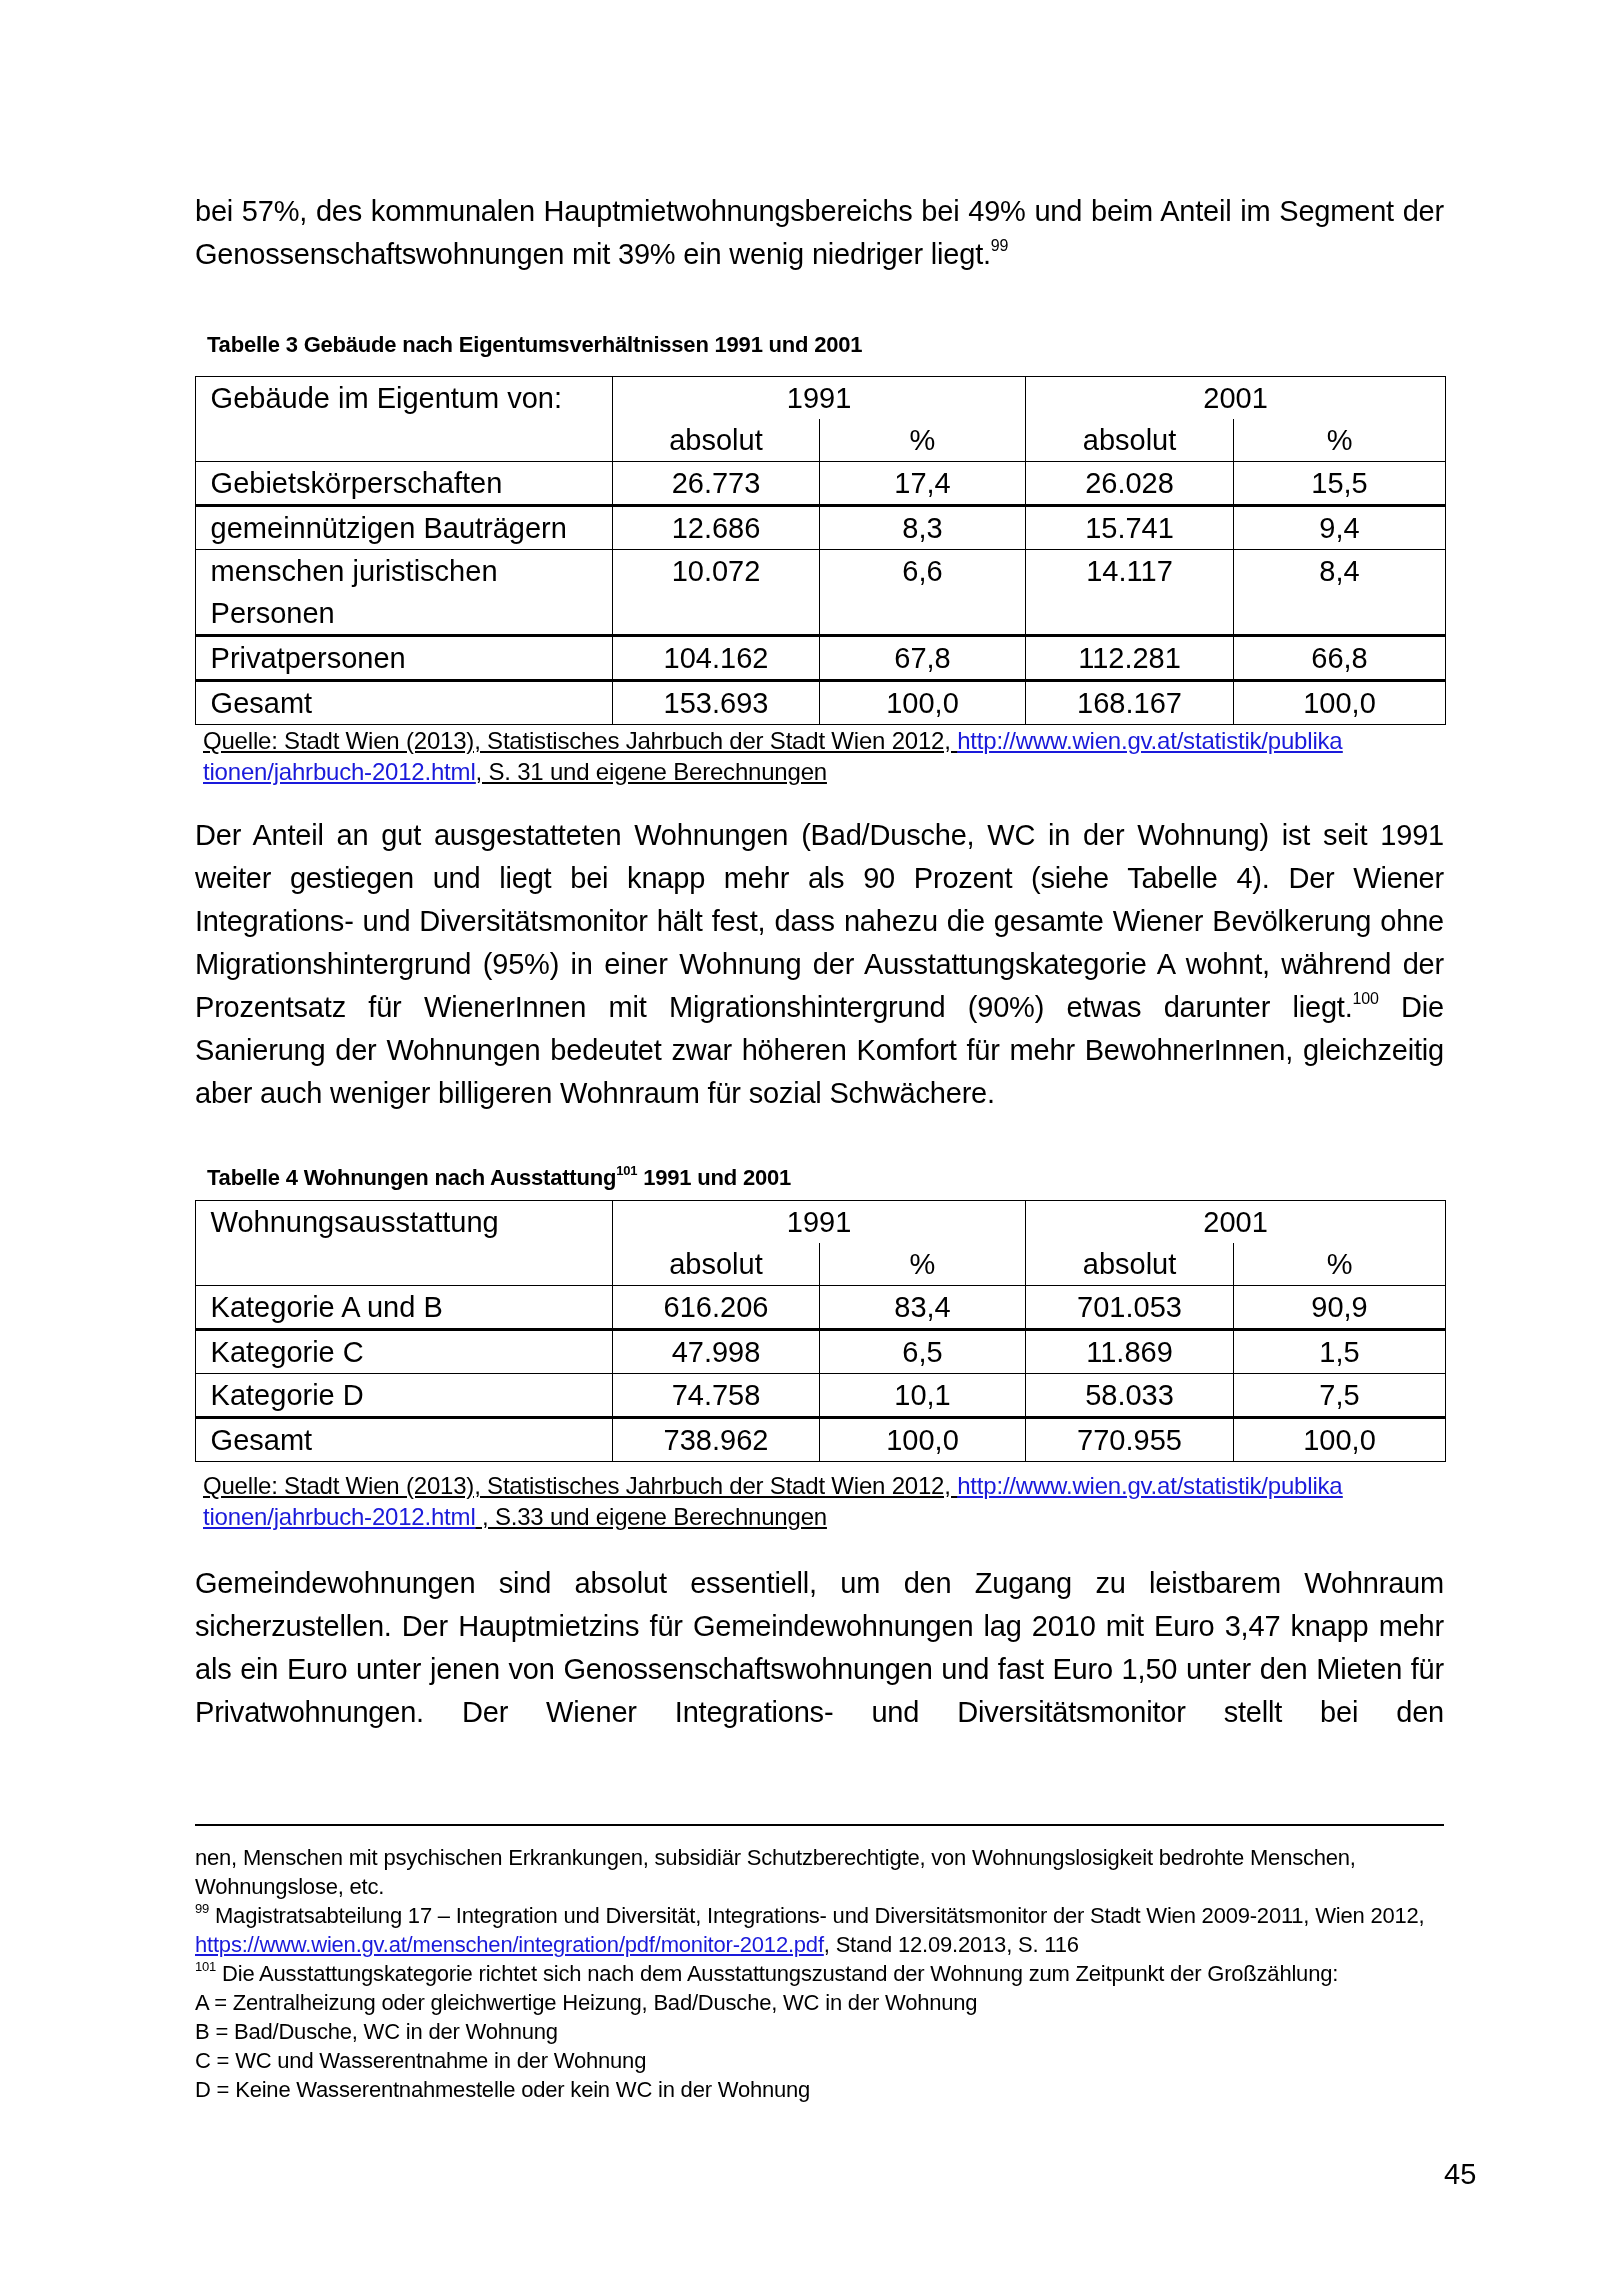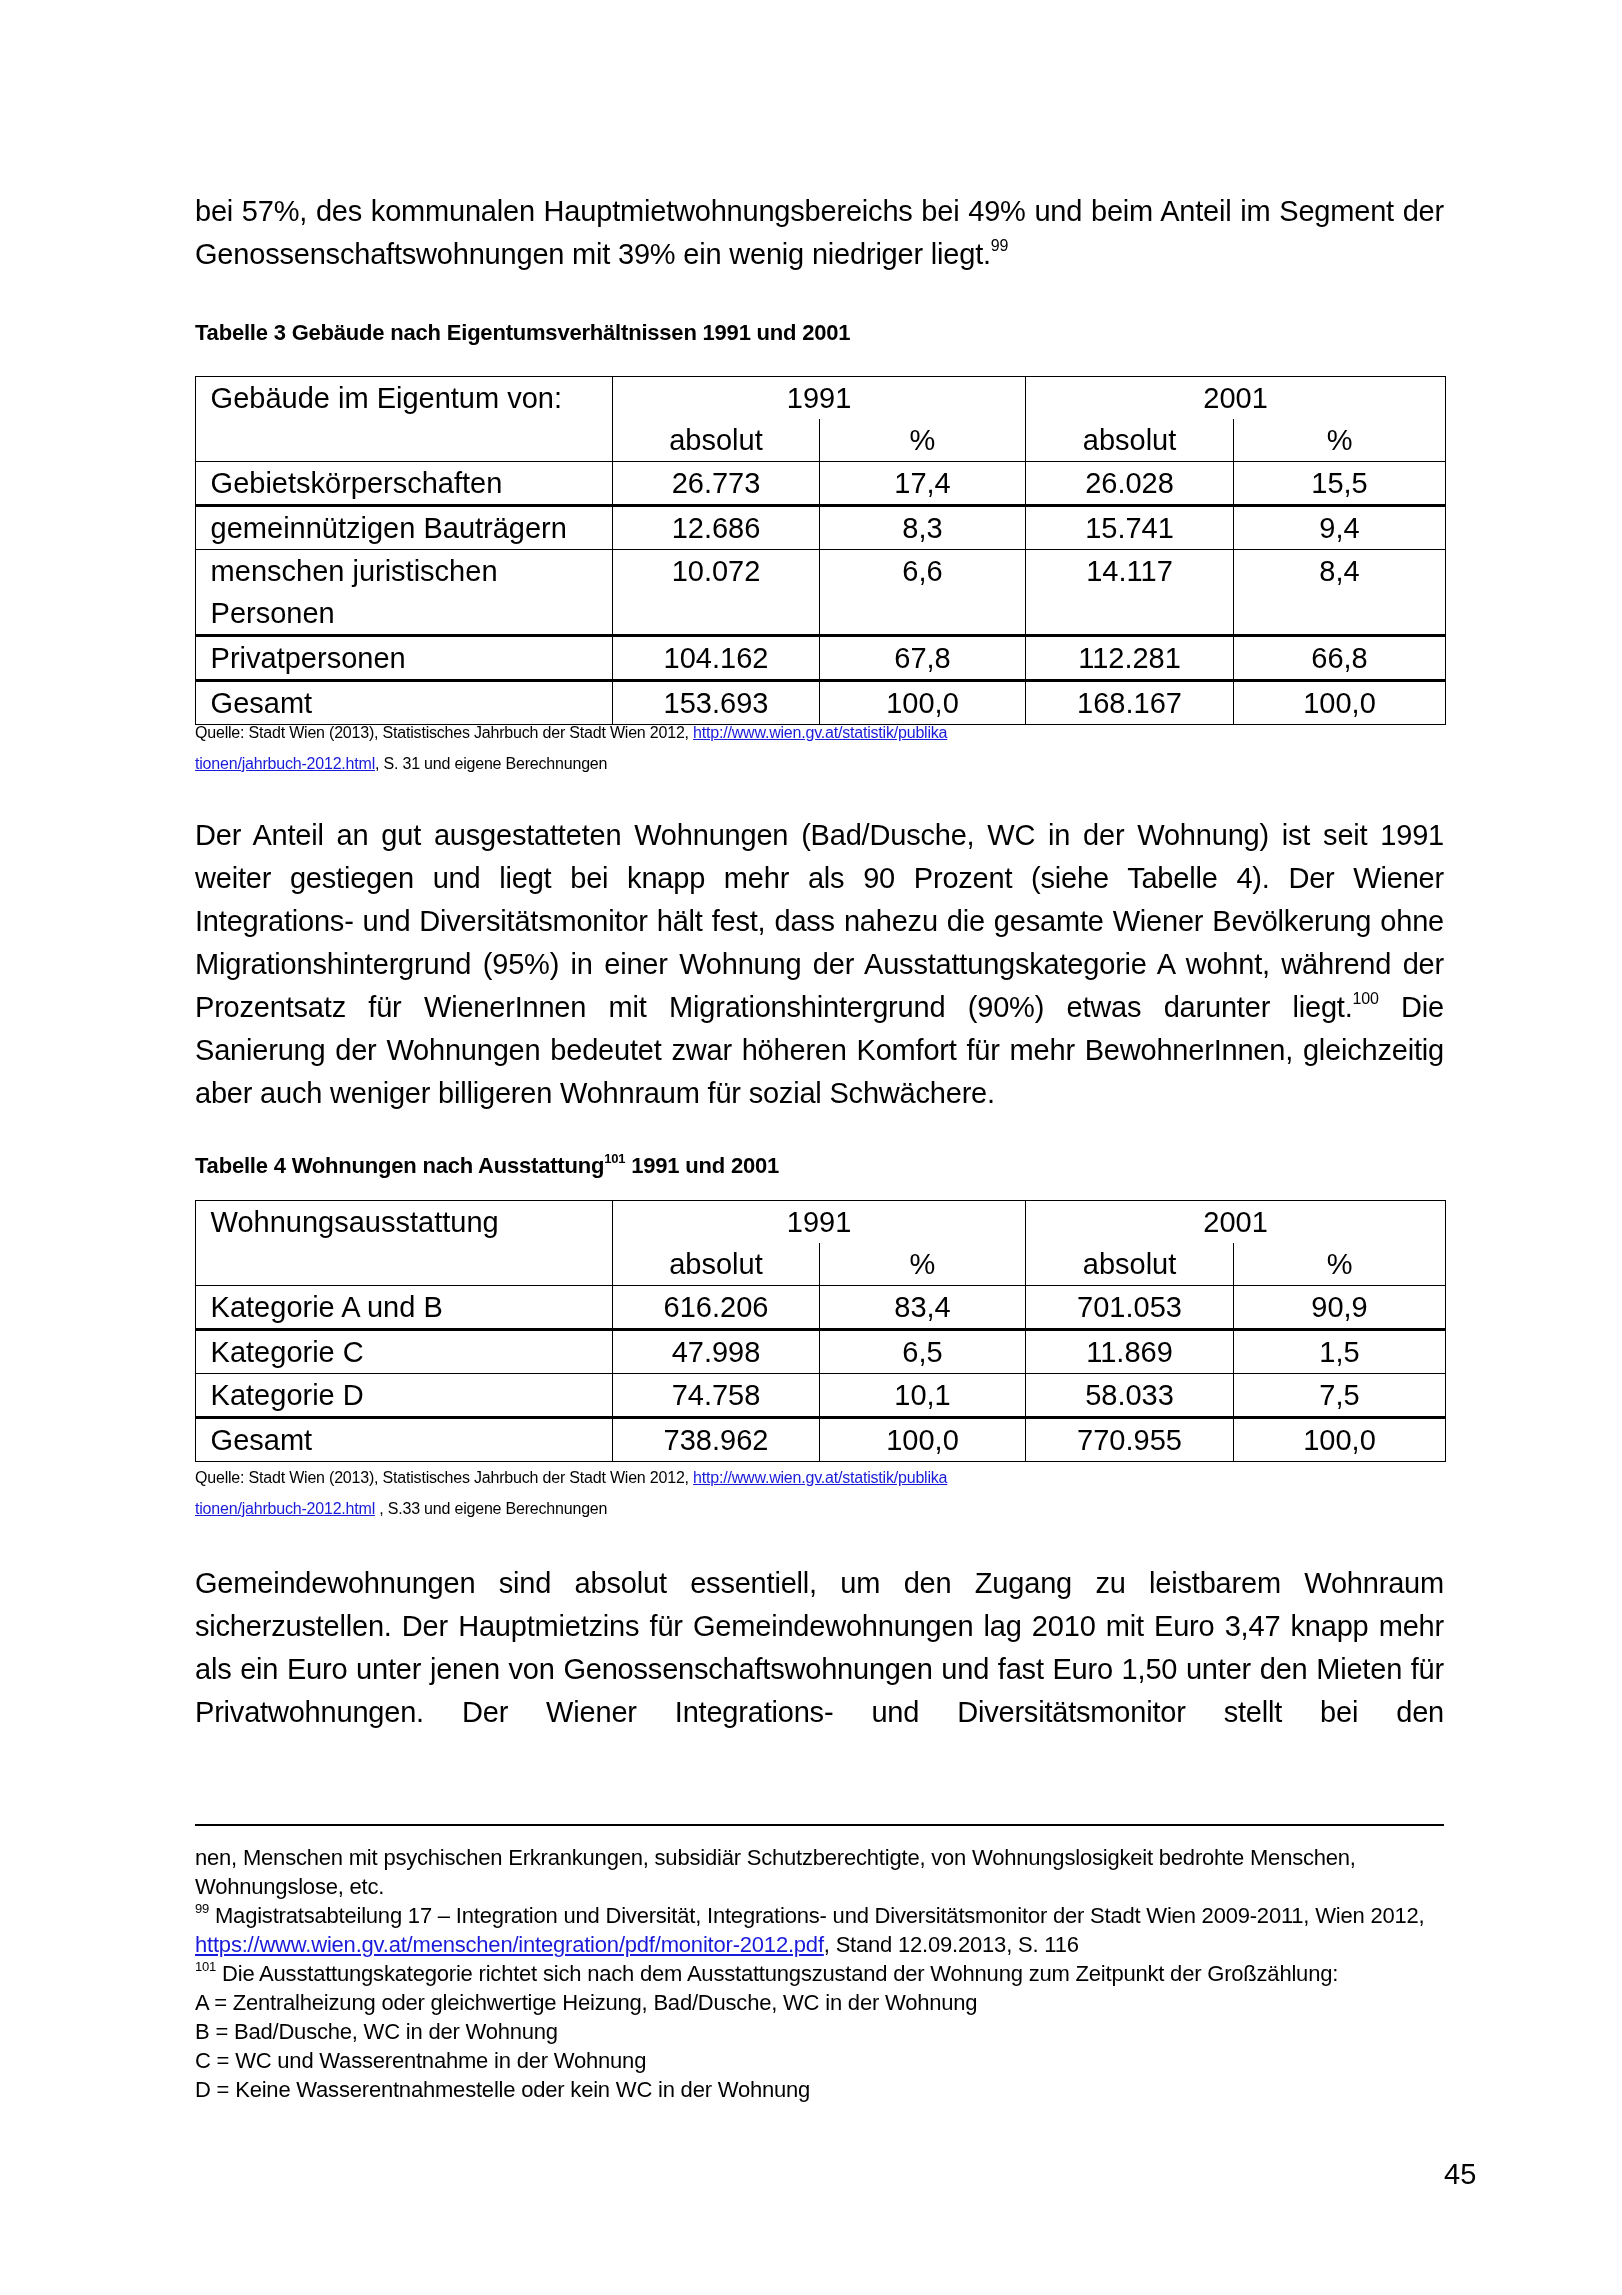--- a/index.html
+++ b/index.html
@@ -6,32 +6,32 @@
     body {
       width: 1622px; height: 2295px; position: relative; overflow: hidden;
       font-family: "Liberation Sans", sans-serif; color: #000;
     }
     .page { position: absolute; left: 195px; top: 0; width: 1249px; }
     .para {
       font-size: 29px; line-height: 43px; text-align: justify;
       text-align-last: left; margin: 0; letter-spacing: -0.2px;
     }
     sup.fn { font-size: 16px; vertical-align: 13px; line-height: 0; }
-    .caption { font-size: 22px; font-weight: bold; margin: 0; letter-spacing: -0.2px; }
+    .caption { font-size: 22px; font-weight: bold; margin: 12px; letter-spacing: -0.2px; }
     .caption sup { font-size: 13px; vertical-align: 9.7px; line-height: 0; }
     table.data {
       border-collapse: collapse; width: 1249px; font-size: 29px; table-layout: fixed;
     }
     table.data td { border: 1.6px solid #000; padding: 0 14.6px; height: 41px; vertical-align: top; line-height: 42px; }
     table.data td.num { text-align: center; }
     table.data td.label { text-align: left; }
     table.data tr.thick-bottom td { border-bottom: 3.2px solid #000; }
     table.data td.nobottom { border-bottom: none; }
     table.data td.notop { border-top: none; }
-    .source { font-size: 16px; line-height: 31px; margin: 0; letter-spacing: -0.2px; }
+    .source { font-size: 24px; line-height: 31px; margin: 8px; letter-spacing: -0.2px; text-decoration: underline; }
     a.link { color: #1a1adb; text-decoration: underline; }
     .fn-rule { position: absolute; left: 195px; top: 1824px; width: 1249px; height: 2.4px; background: #000; }
     .footnotes { position: absolute; left: 195px; top: 1843px; width: 1265px; font-size: 22px; line-height: 29px; letter-spacing: -0.2px; }
     .footnotes p { margin: 0; }
     .footnotes sup { font-size: 13px; vertical-align: 9.7px; line-height: 0; }
     .page-number { position: absolute; left: 1403px; top: 2158px; font-size: 29px; margin-left: 41px; }
   </style>
 </head>
 <body>
 

